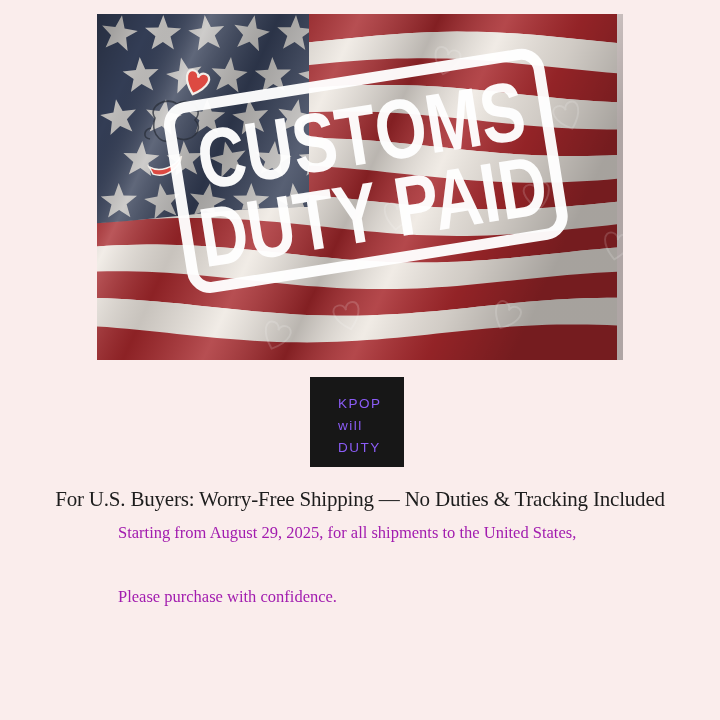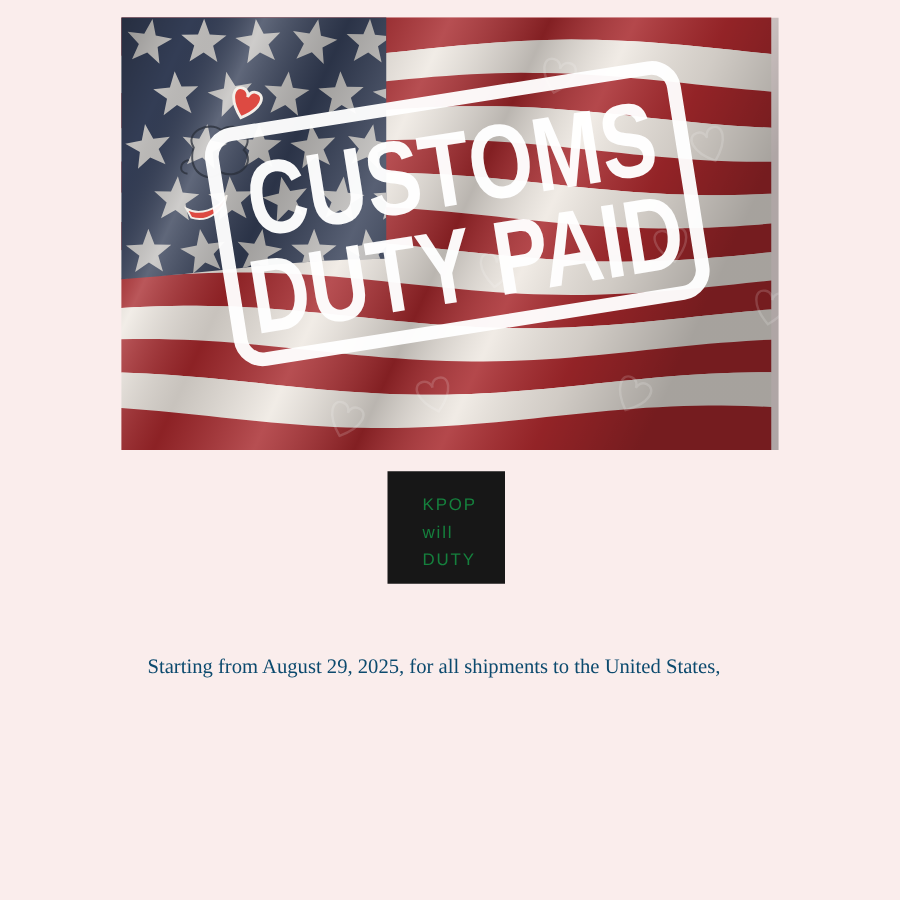--- a/index.html
+++ b/index.html
@@ -11,30 +11,30 @@
     position:absolute;left:97px;top:14px;width:526px;height:346px;
   }
   .flag-wrap svg{display:block;width:100%;height:100%;}
   .logo{
     position:absolute;left:310px;top:377px;width:94px;height:90px;
     background:#171717;box-sizing:border-box;padding:16px 0 0 28px;
     font-family:"Liberation Sans",sans-serif;
   }
   .logo .logo-line{
     font-size:13.5px;line-height:22px;letter-spacing:1.5px;
-    color:#15803d;font-weight:300;
+    color:#8b5cf6;font-weight:300;
   }
   .heading{
     position:absolute;left:0;top:484px;width:720px;text-align:center;
     font-size:21px;line-height:30px;color:#1d1d1d;letter-spacing:-0.2px;
     white-space:nowrap;font-weight:normal;margin:0;
   }
   .bodytext{
     position:absolute;left:118px;top:517px;width:584px;
-    font-size:16.5px;color:#0c4a6e;
+    font-size:16.5px;color:#a21caf;
   }
   .bodytext .line{line-height:32px;min-height:32px;white-space:nowrap;}
 </style>
 </head>
 <body>
 
 <div class="page">
 
   <div class="flag-wrap" id="flag">
       <svg viewBox="0 0 526 346">
@@ -121,19 +121,21 @@
         </g>
       </svg>
     </div>
 
   <div class="logo">
     <div class="logo-line">KPOP</div>
     <div class="logo-line">will</div>
     <div class="logo-line">DUTY</div>
   </div>
 
+  <h1 class="heading">For U.S. Buyers: Worry-Free Shipping — No Duties &amp; Tracking Included</h1>
 
   <div class="bodytext">
     <div class="line">Starting from August 29, 2025, for all shipments to the United States,</div>
     <div class="line"></div>
+    <div class="line">Please purchase with confidence.</div>
   </div>
 
 </div>
 
 </body></html>

